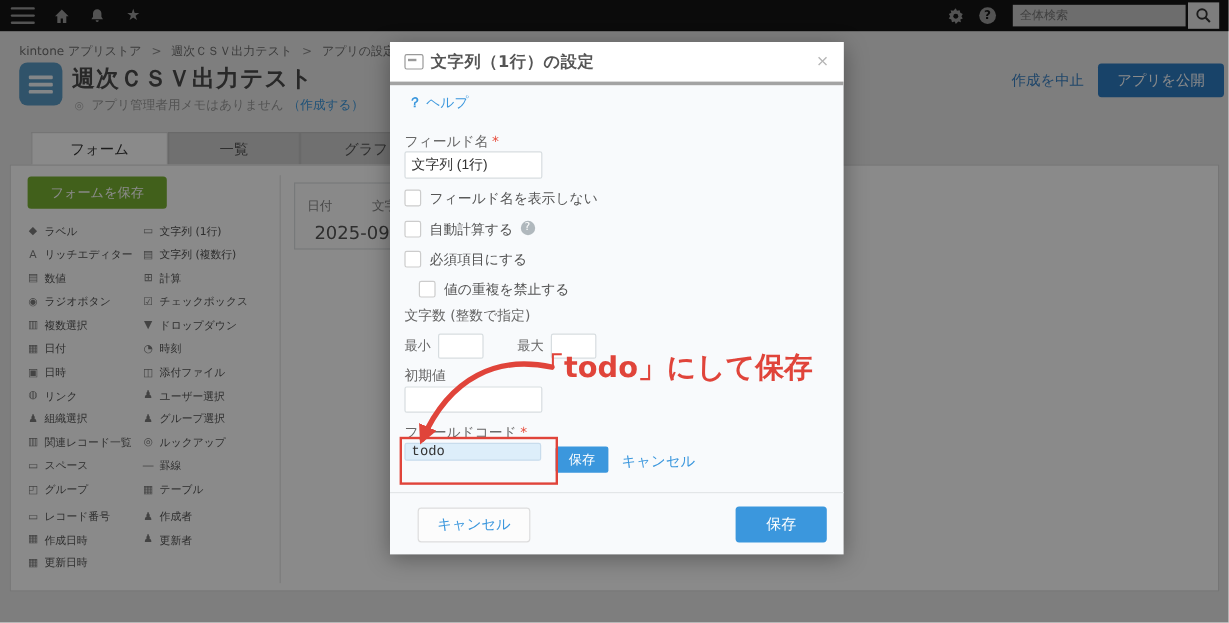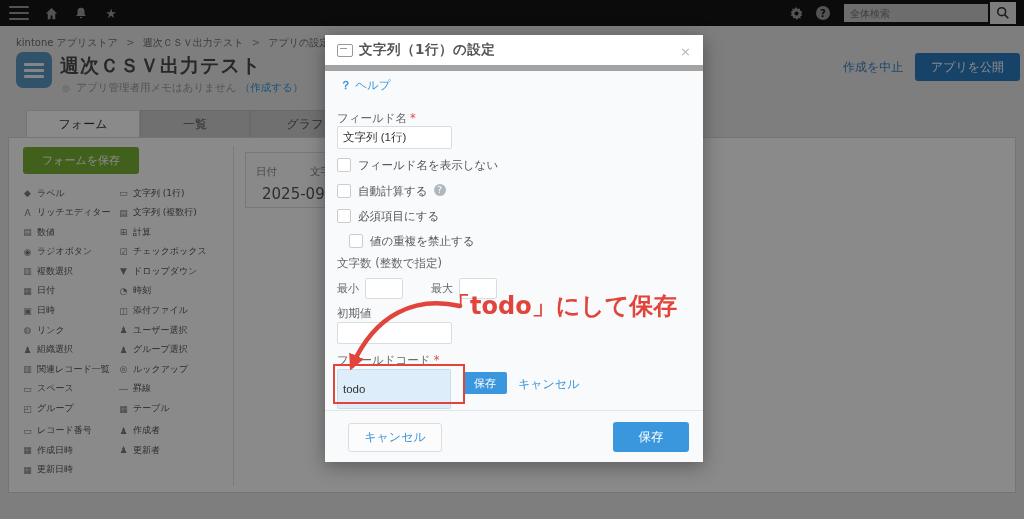--- a/index.html
+++ b/index.html
@@ -44,21 +44,21 @@
   .vline{position:absolute;left:224px;top:8px;width:1px;height:340px;background:#e4e4e4;}
   .preview-box{position:absolute;left:236px;top:14px;width:400px;height:54px;border:1px solid #dcdfe2;background:#fdfdfd;}
   .pv-lbl{position:absolute;font-size:10.5px;color:#888;}
   .pv-val{position:absolute;font-size:15px;color:#555;}
 
   
   .dim{position:absolute;inset:0;background:rgba(0,0,0,0.46);z-index:50;}
 
   
   .modal{position:absolute;left:325px;top:35px;width:378px;height:427px;background:#f8fafc;box-shadow:0 4px 18px rgba(0,0,0,.35);z-index:60;}
-  .modal-head{position:absolute;left:0;top:0;width:100%;height:36px;background:#fff;border-bottom:6px solid #a3a3a3;display:flex;align-items:center;box-sizing:border-box;padding-left:12px;}
+  .modal-head{position:absolute;left:0;top:0;width:100%;height:36px;background:#fff;border-bottom:3px solid #a3a3a3;display:flex;align-items:center;box-sizing:border-box;padding-left:12px;}
   .mh-icon{width:14px;height:11px;border:1.5px solid #999;border-radius:2px;margin-right:6px;position:relative;flex:none;}
   .mh-icon::after{content:"";position:absolute;left:2px;top:3px;width:7px;height:1.5px;background:#999;}
   .modal-title{font-size:13.5px;color:#555;font-weight:bold;letter-spacing:.5px;}
   .modal-close{position:absolute;right:12px;top:10px;font-size:13px;color:#b5b5b5;cursor:pointer;line-height:1;}
   .help-link{position:absolute;left:15px;top:43px;font-size:11.5px;color:#3b97dd;cursor:pointer;}
   .m-label{position:absolute;font-size:11.5px;color:#666;}
   .req{color:#e74c3c;margin-left:3px;}
   .m-input{position:absolute;box-sizing:border-box;border:1px solid #d7dde0;background:#fff;font-size:11.5px;color:#333;padding:2px 5px;outline:none;border-radius:2px;}
   .cb-row{position:absolute;left:12px;display:flex;}
   .cb-box{width:12px;height:12px;border:1px solid #ccc;background:#fff;border-radius:2px;margin-right:7px;flex:none;cursor:pointer;}
@@ -321,21 +321,21 @@
       <span style="margin-left:28px;">最大</span>
       <input class="m-input" style="position: static; width: 38px; height: 21px; margin-left: 6px;" value="">
     </div>
 
     <span class="m-label" style="left:12px;top:271px;">初期値</span>
     <input class="m-input" style="left: 12px; top: 287px; width: 115px; height: 22px;" value="">
 
     <span class="m-label" style="left:12px;top:318px;">
       <span>フィールドコード</span><span class="req">*</span>
     </span>
-    <input class="m-input" style="left: 12px; top: 334px; width: 114px; height: 40px; background: rgb(221, 238, 250); border-color: rgb(200, 220, 236);" value="todo">
+    <input class="m-input" style="left: 12px; top: 334px; width: 114px; height: 15px; background: rgb(221, 238, 250); border-color: rgb(200, 220, 236); font-family: Liberation Mono, monospace;" value="todo">
     <button class="inline-save">保存</button>
     <span class="inline-cancel">キャンセル</span>
 
     <div class="m-divider"></div>
     <button class="foot-cancel">キャンセル</button>
     <button class="foot-save">保存</button>
   </div>
 
   <div class="anno-rect"></div>
   <div class="anno-text">「todo」にして保存</div>

